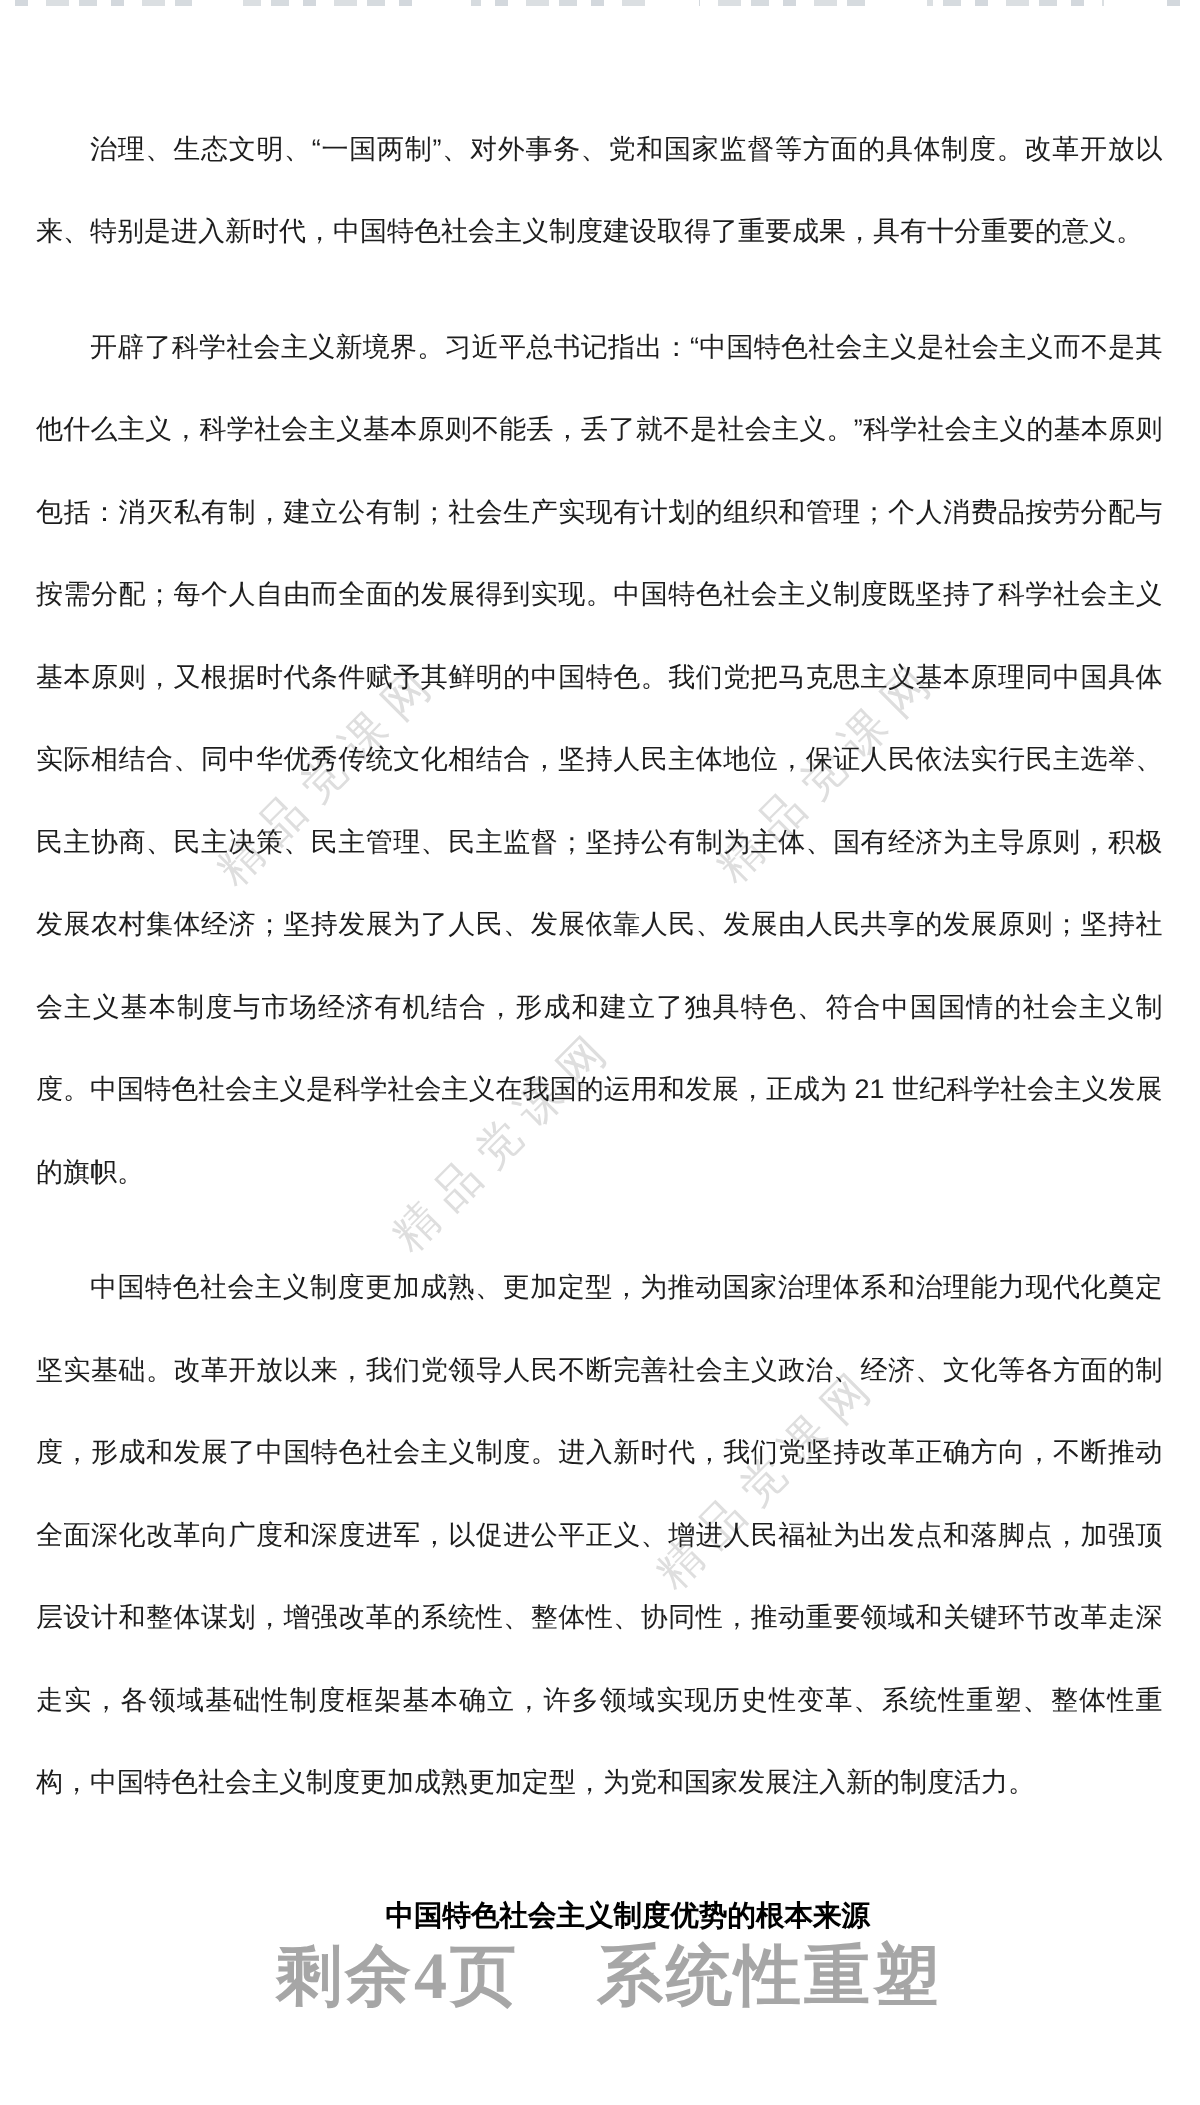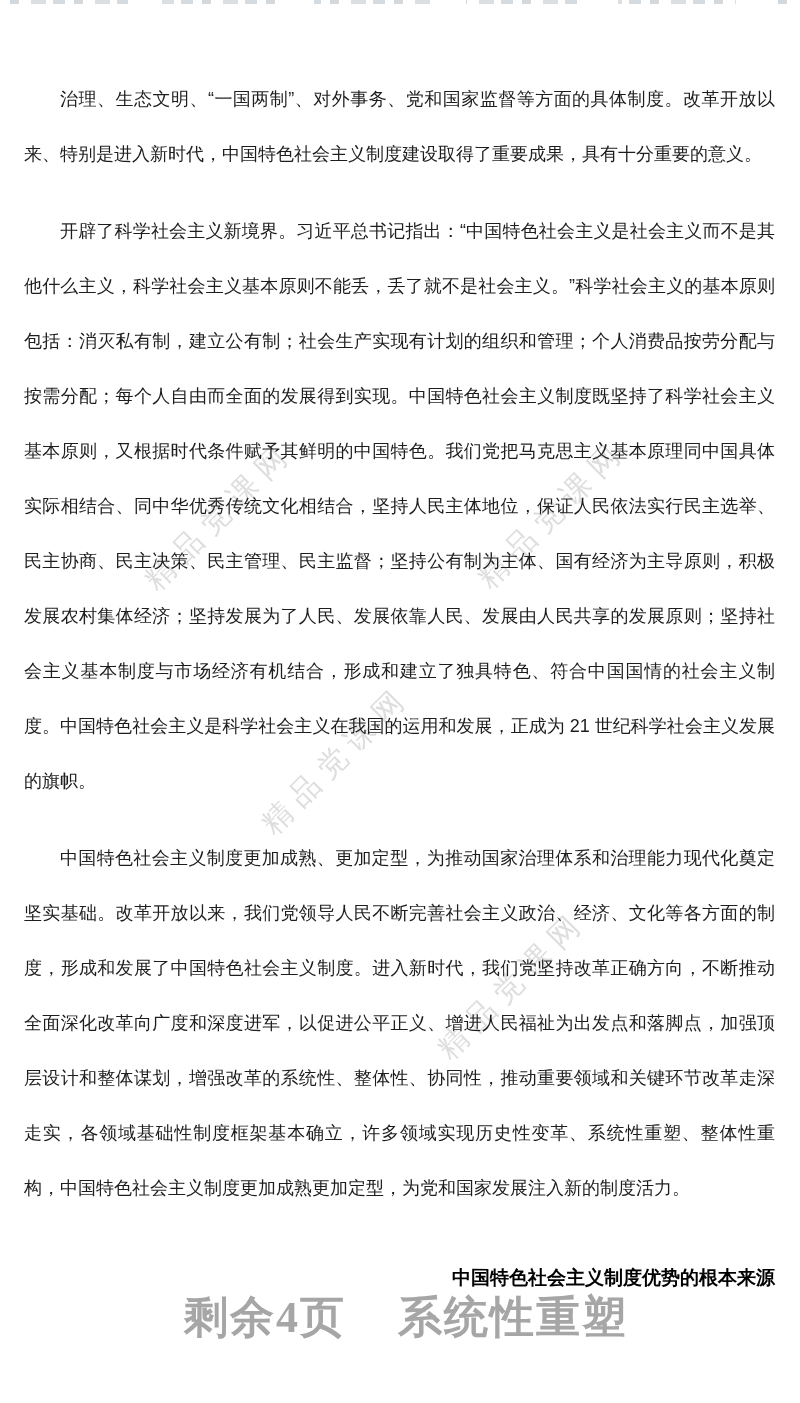--- a/index.html
+++ b/index.html
@@ -44,21 +44,21 @@
     margin: 0 0 22px 0;
     text-indent: 2em;
   }
   .section-heading {
     margin: 34px 0 0 0;
     text-indent: 2em;
     font-size: 19px;
     line-height: 55px;
     font-weight: 800;
     color: #000000;
-    text-align: right;
+    text-align: center;
   }
   .footer-notice {
     position: absolute; left: 12px; right: 0; top: 1292px; z-index: 1;
     display: flex; justify-content: center; gap: 52px;
     font-family: "Liberation Serif", serif;
     font-weight: 700;
     font-size: 44px;
     line-height: 1.2;
     letter-spacing: 2px;
     color: #a6a6a6;

